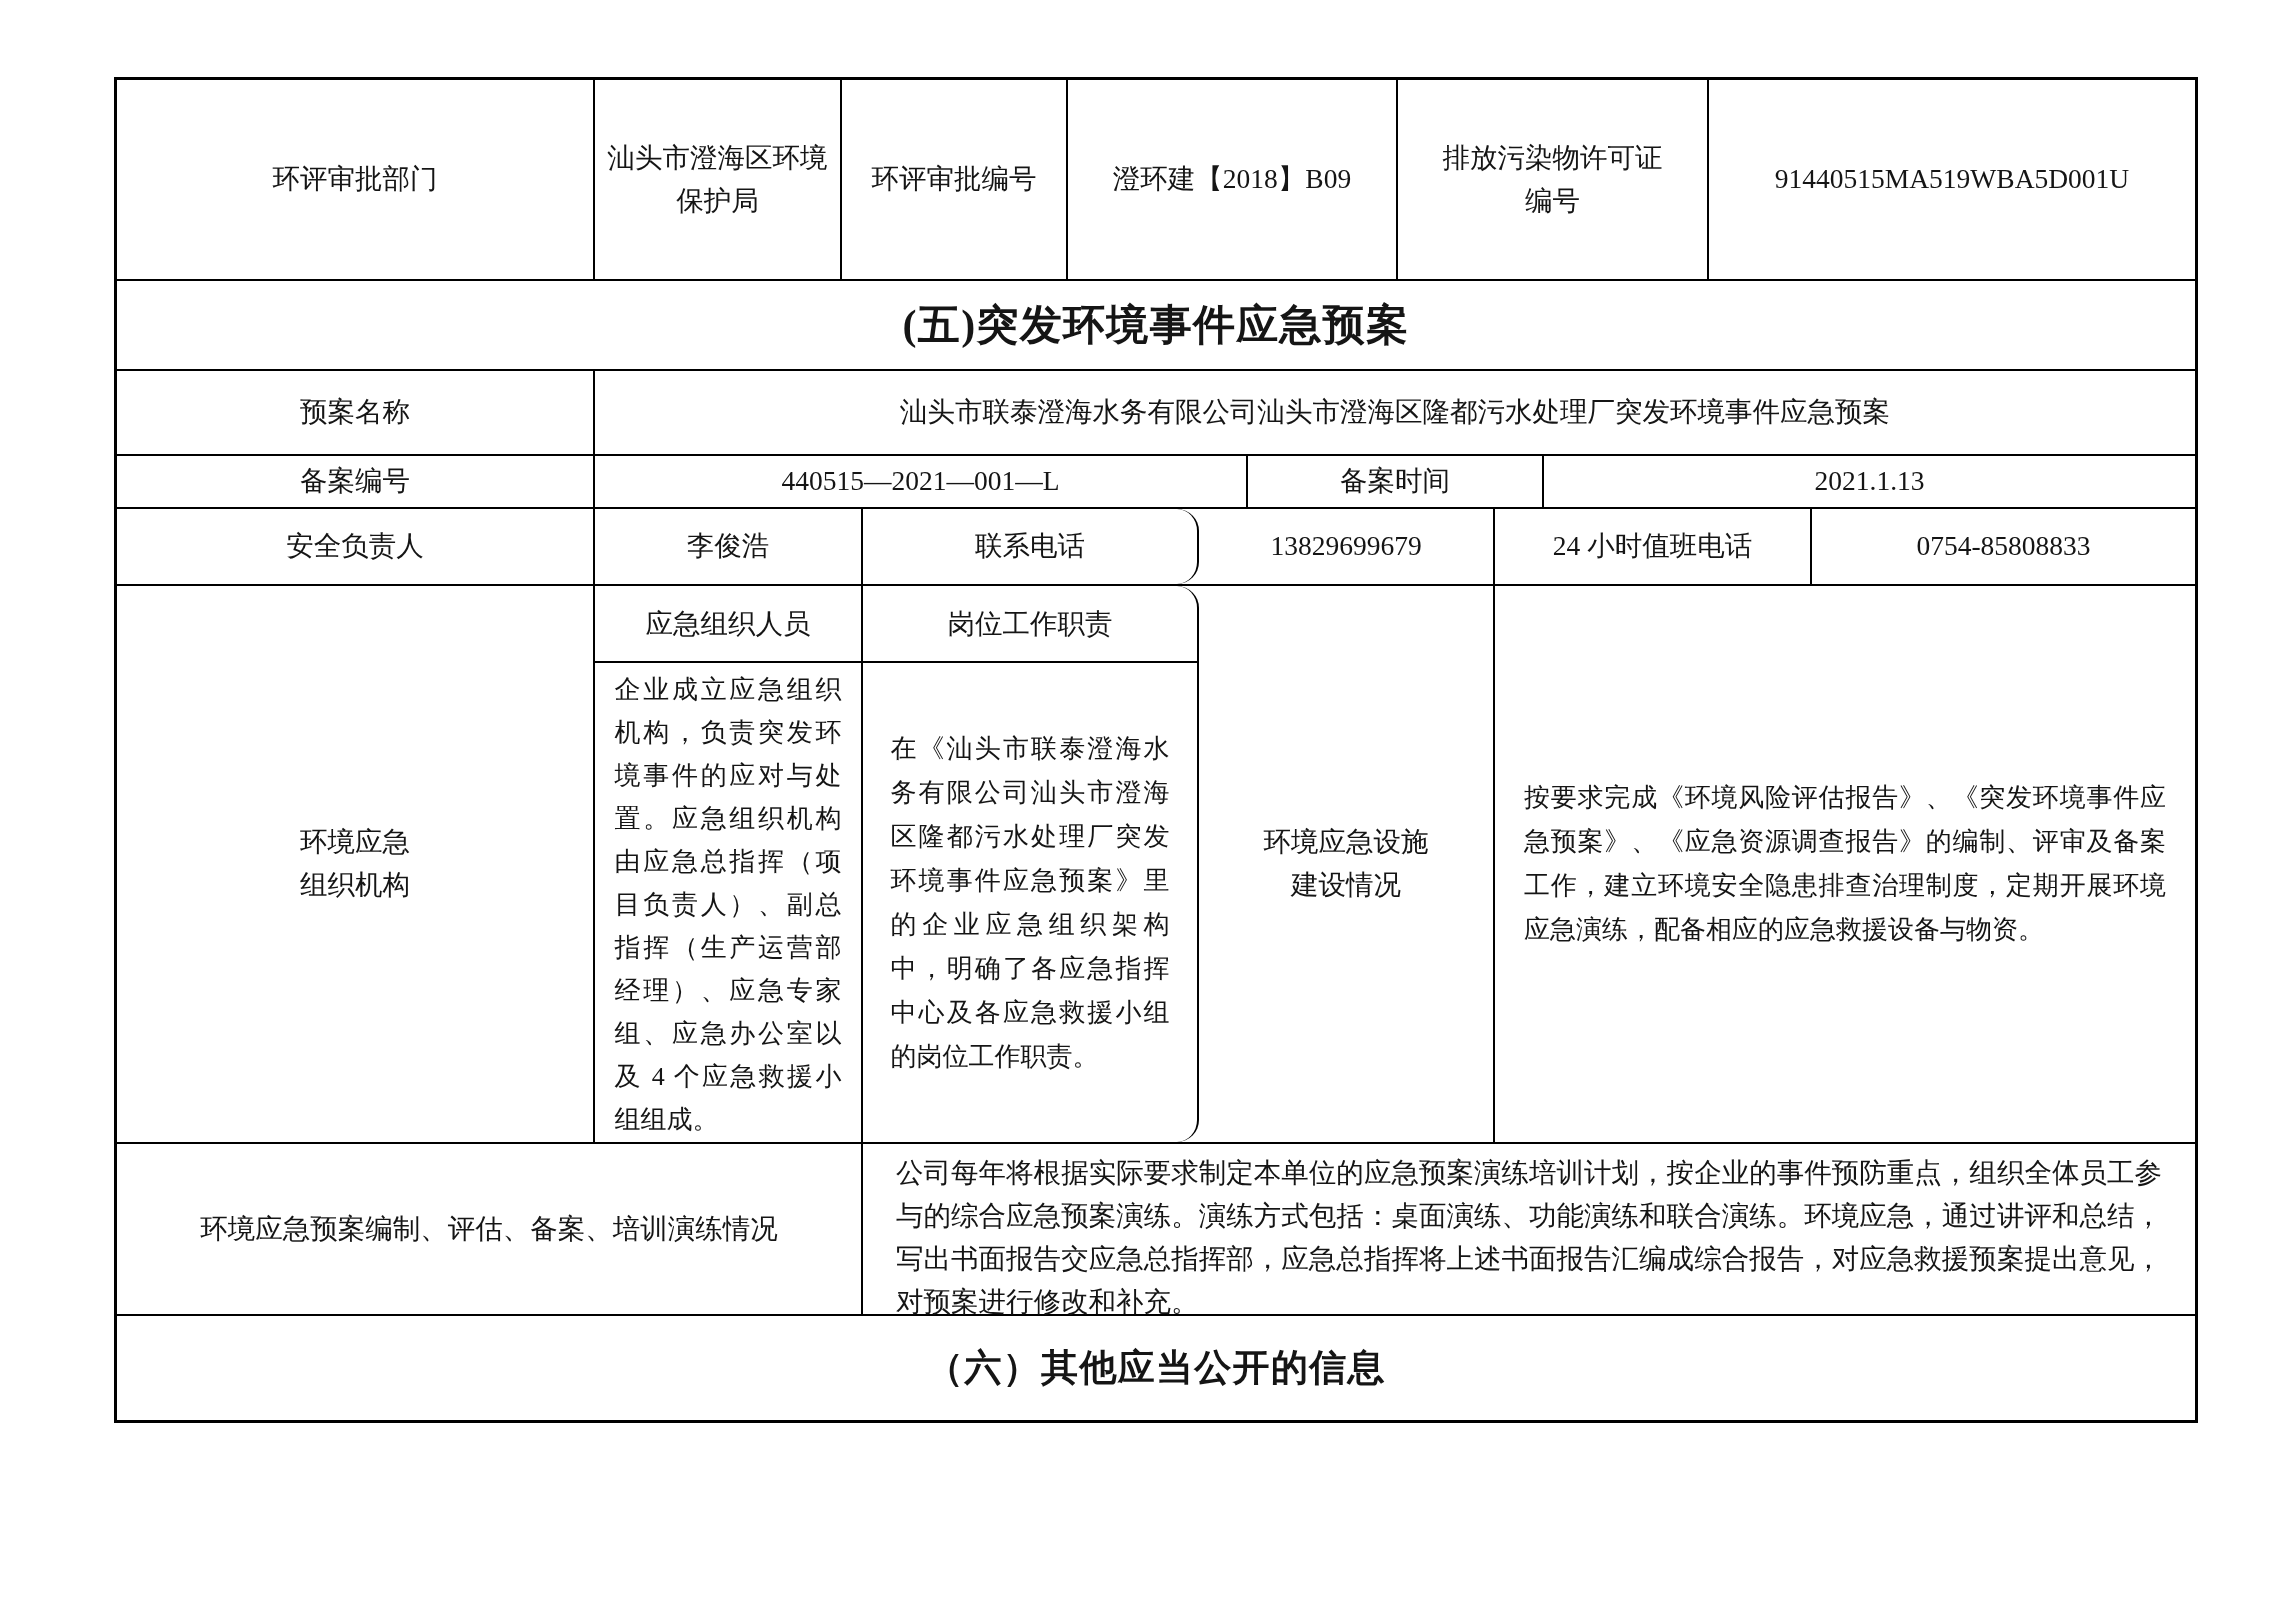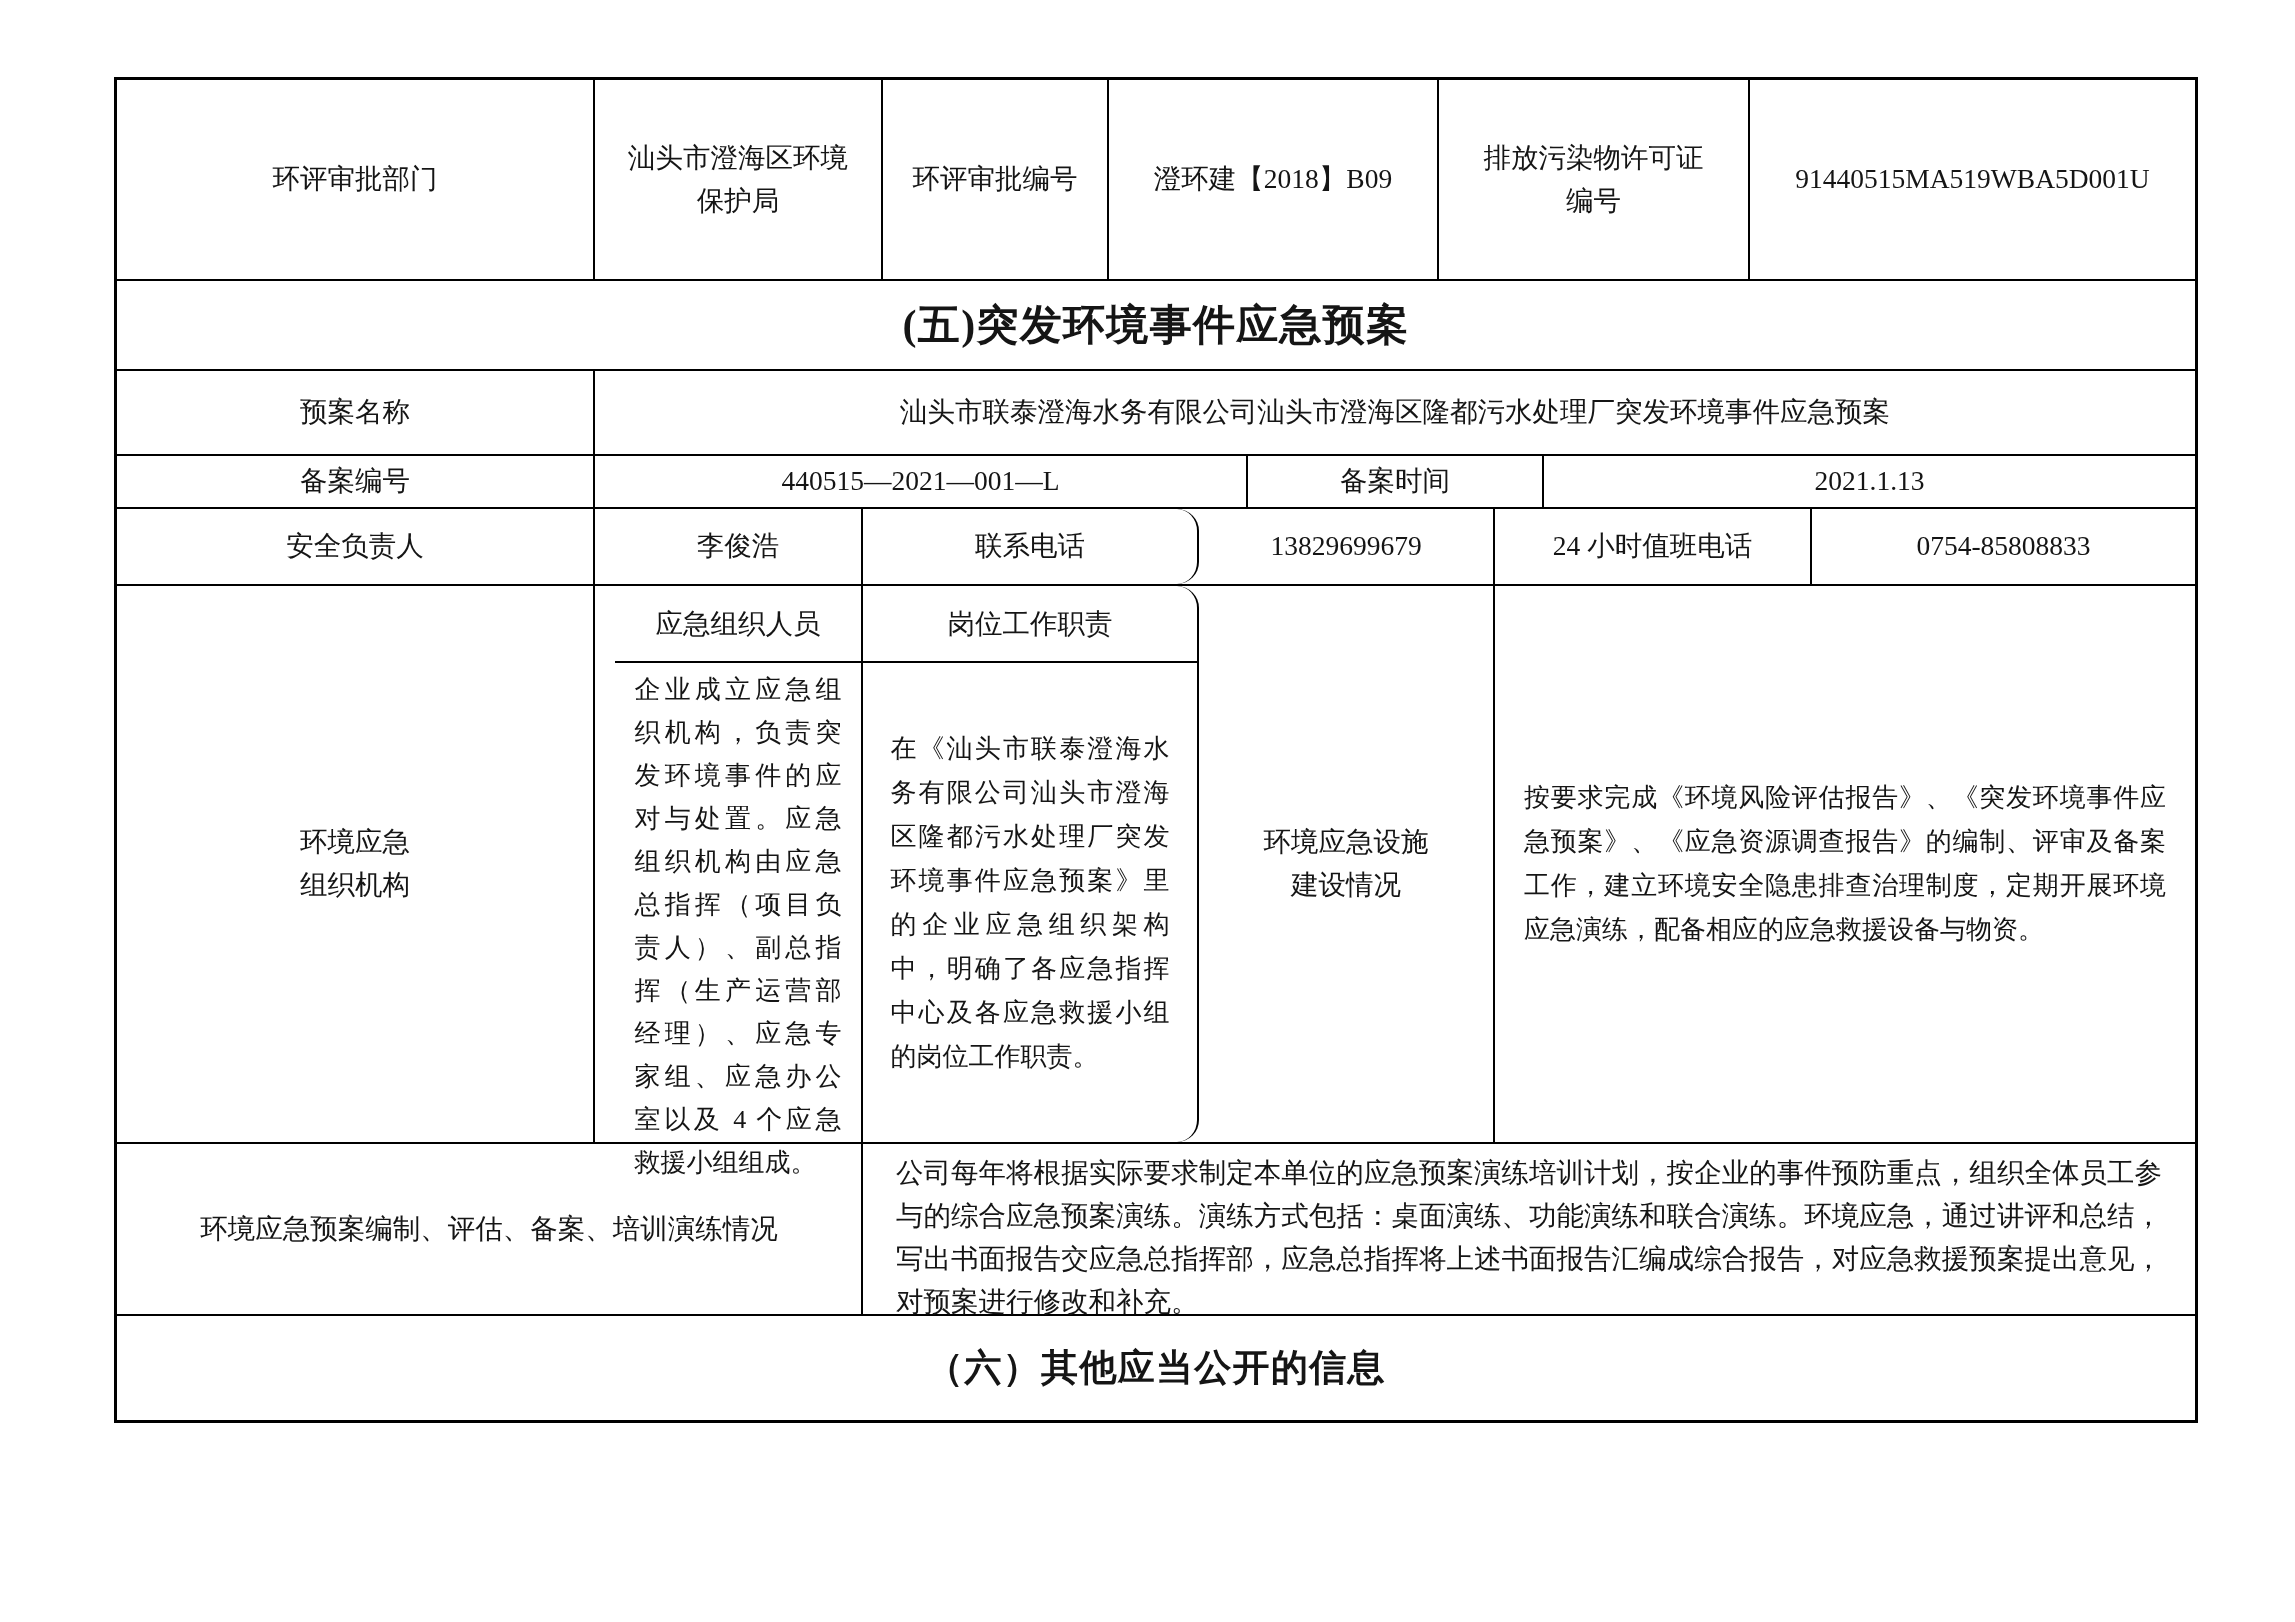--- a/index.html
+++ b/index.html
@@ -39,25 +39,25 @@
 
   .r1 { height: 201px; }
   .r2 { height: 90px; }
   .r3 { height: 85px; }
   .r4 { height: 53px; }
   .r5 { height: 77px; }
   .r6 { height: 558px; }
   .r7 { height: 172px; }
 
   
-  .w-a1 { width: 478px; } .w-a2 { width: 288px; } .w-a3 { width: 226px; }
+  .w-a1 { width: 478px; } .w-a2 { width: 247px; } .w-a3 { width: 226px; }
   .w-a4 { width: 330px; } .w-a5 { width: 311px; padding: 4px 33px; } .w-a6 { flex: 1; }
   
   .w-left { width: 478px; }          
-  .w-p1 { width: 268px; padding-left: 20px; }            
+  .w-p1 { width: 268px; }            
   .w-p2 { width: 336px; border-radius: 22px; }            
   .w-mid { width: 296px; }           
   .w-b2 { width: 653px; }            
   .w-c2 { width: 317px; }            
   .w-rest { flex: 1; }
   .w-drill { width: 746px; }        
 
   .section-title {
     width: 100%;
     display: flex;

